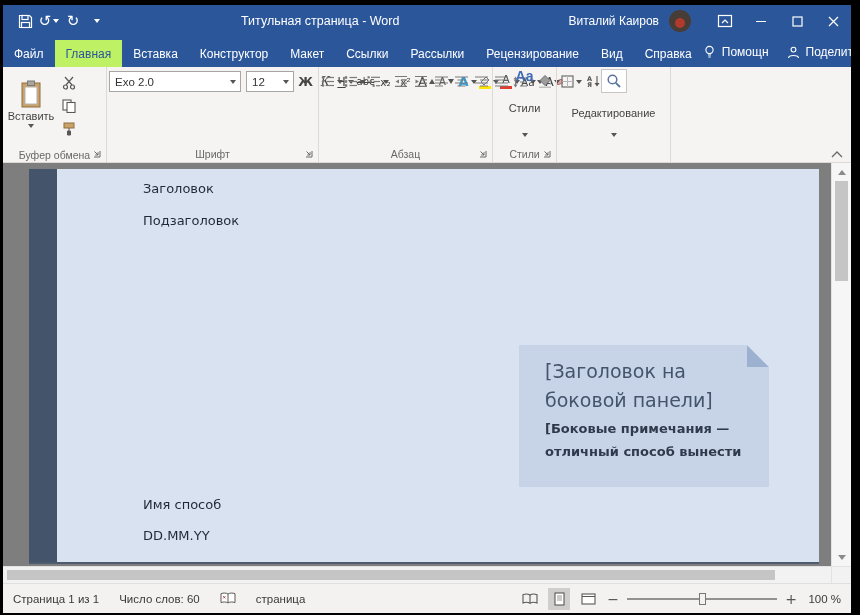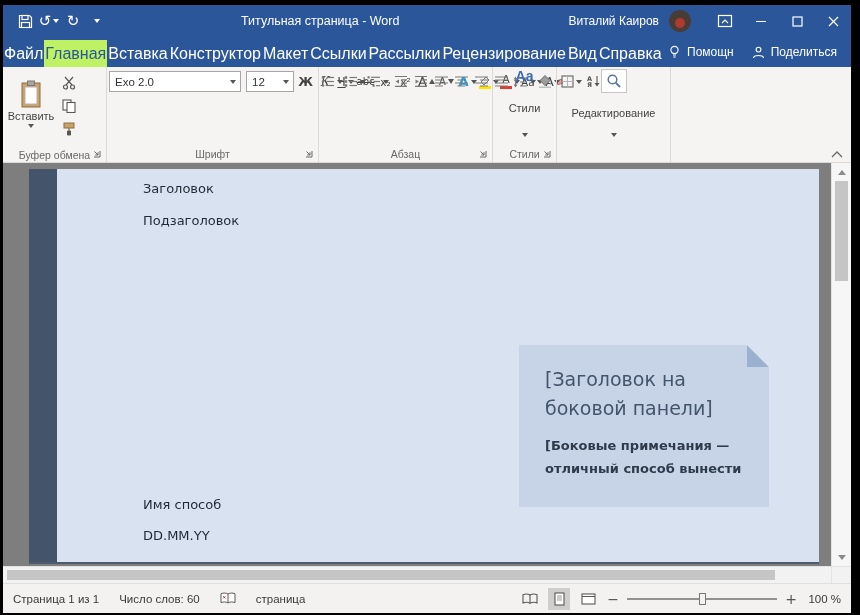--- a/index.html
+++ b/index.html
@@ -20,21 +20,21 @@
   .tb-title { position:absolute; left:238px; top:0; height:32px; display:flex; align-items:center; font-size:12.5px; }
   .tb-right { margin-left:auto; display:flex; align-items:center; height:100%; }
   .tb-user { font-size:12px; margin-right:10px; }
   .avatar { width:22px; height:22px; border-radius:50%; background:#473c36; margin-right:16px; position:relative; overflow:hidden; }
   .avatar-dot { position:absolute; left:6px; top:8px; width:10px; height:10px; border-radius:50%; background:#b03a2e; }
   .win-btn { width:36px; height:32px; display:flex; align-items:center; justify-content:center; }
   .min-glyph { width:10px; border-top:1px solid #fff; }
 
   
   .tabrow { height:30px; background:#2b579a; display:flex; align-items:flex-end; color:#fff; flex:0 0 auto; }
-  .tab { height:27px; padding:0 1px; display:flex; align-items:center; font-size:16px; white-space:nowrap; }
+  .tab { height:27px; padding:0 11px; display:flex; align-items:center; font-size:12px; white-space:nowrap; }
   .tab.active { background:#bef264; color:#2b579a; }
   .tabrow-right { margin-left:auto; display:flex; align-items:center; height:100%; padding-right:14px; gap:18px; }
   .tr-item { display:flex; align-items:center; gap:6px; font-size:12px; }
 
   
   .ribbon { height:96px; background:#f5f4f2; display:flex; position:relative; flex:0 0 auto; border-bottom:1px solid #dcdad7; color:#444; }
   .rgroup { display:flex; flex-direction:column; border-right:1px solid #dcdad7; padding:2px 2px 0 2px; flex:0 0 auto; }
   .rgroup-body { flex:1; display:flex; }
   .rgroup-label { height:17px; display:flex; align-items:center; justify-content:center; font-size:10.5px; color:#6a6865; position:relative;margin-top:8px; }
   .launcher { position:absolute; right:2px; bottom:3px; }
@@ -64,26 +64,26 @@
   .styles-glyph { font-size:14px; font-weight:bold; color:#3f6bb3; line-height:14px; }
   .edit-iconbox { width:26px; height:24px; background:#fff; border:1px solid #c8c6c4; display:flex; align-items:center; justify-content:center; }
   .ribbon-collapse { position:absolute; right:8px; bottom:4px; }
 
   
   .doc-area { flex:1; position:relative; background:#7e7e7e; overflow:hidden; }
   .page { position:absolute; left:26px; top:6px; width:790px; height:395px; display:flex; border-bottom:2px solid #4e5b6e; }
   .band { width:28px; background:#44546a; flex:0 0 auto; }
   .page-body { flex:1; background:#d9e2f0; position:relative; font-family:"DejaVu Sans",sans-serif; color:#1f2a36; }
   .doc-line { position:absolute; left:86px; font-size:13px; }
-  .side-panel { position:absolute; left:462px; top:176px; width:250px; height:162px; background:#c7d3e7;
+  .side-panel { position:absolute; left:462px; top:176px; width:250px; height:142px; background:#c7d3e7;
                 clip-path:polygon(0 0, calc(100% - 22px) 0, 100% 22px, 100% 100%, 0 100%);
-                padding:20px 18px 0 26px; }
+                padding:12px 18px 0 26px; }
   .fold { position:absolute; top:0; right:0; width:22px; height:22px; background:#9cb0cf; clip-path:polygon(0 0, 100% 100%, 0 100%); }
   .sp-heading { font-size:19px; line-height:29px; color:#44546a; }
-  .sp-body { margin-top:11px; font-size:13px; line-height:23px; color:#2f3b4c; font-weight:bold; }
+  .sp-body { margin-top:2px; font-size:13px; line-height:23px; color:#2f3b4c; font-weight:bold; }
 
   .vscroll { position:absolute; top:0; right:0; bottom:0; width:20px; background:#f6f6f6; border-left:1px solid #e3e3e3; }
   .vs-arrow { position:absolute; left:0; right:0; height:14px; display:flex; align-items:center; justify-content:center; }
   .vs-thumb { position:absolute; top:18px; left:3px; width:13px; height:100px; background:#c5c5c5; }
 
   .hscroll { height:17px; background:#f2f2f2; border-top:1px solid #e3e3e3; position:relative; flex:0 0 auto; }
   .hs-thumb { position:absolute; left:4px; top:3px; width:768px; height:10px; background:#c5c5c5; }
   .hs-corner { position:absolute; right:0; top:0; width:20px; height:100%; background:#f2f2f2; border-left:1px solid #e3e3e3; }
 
   

